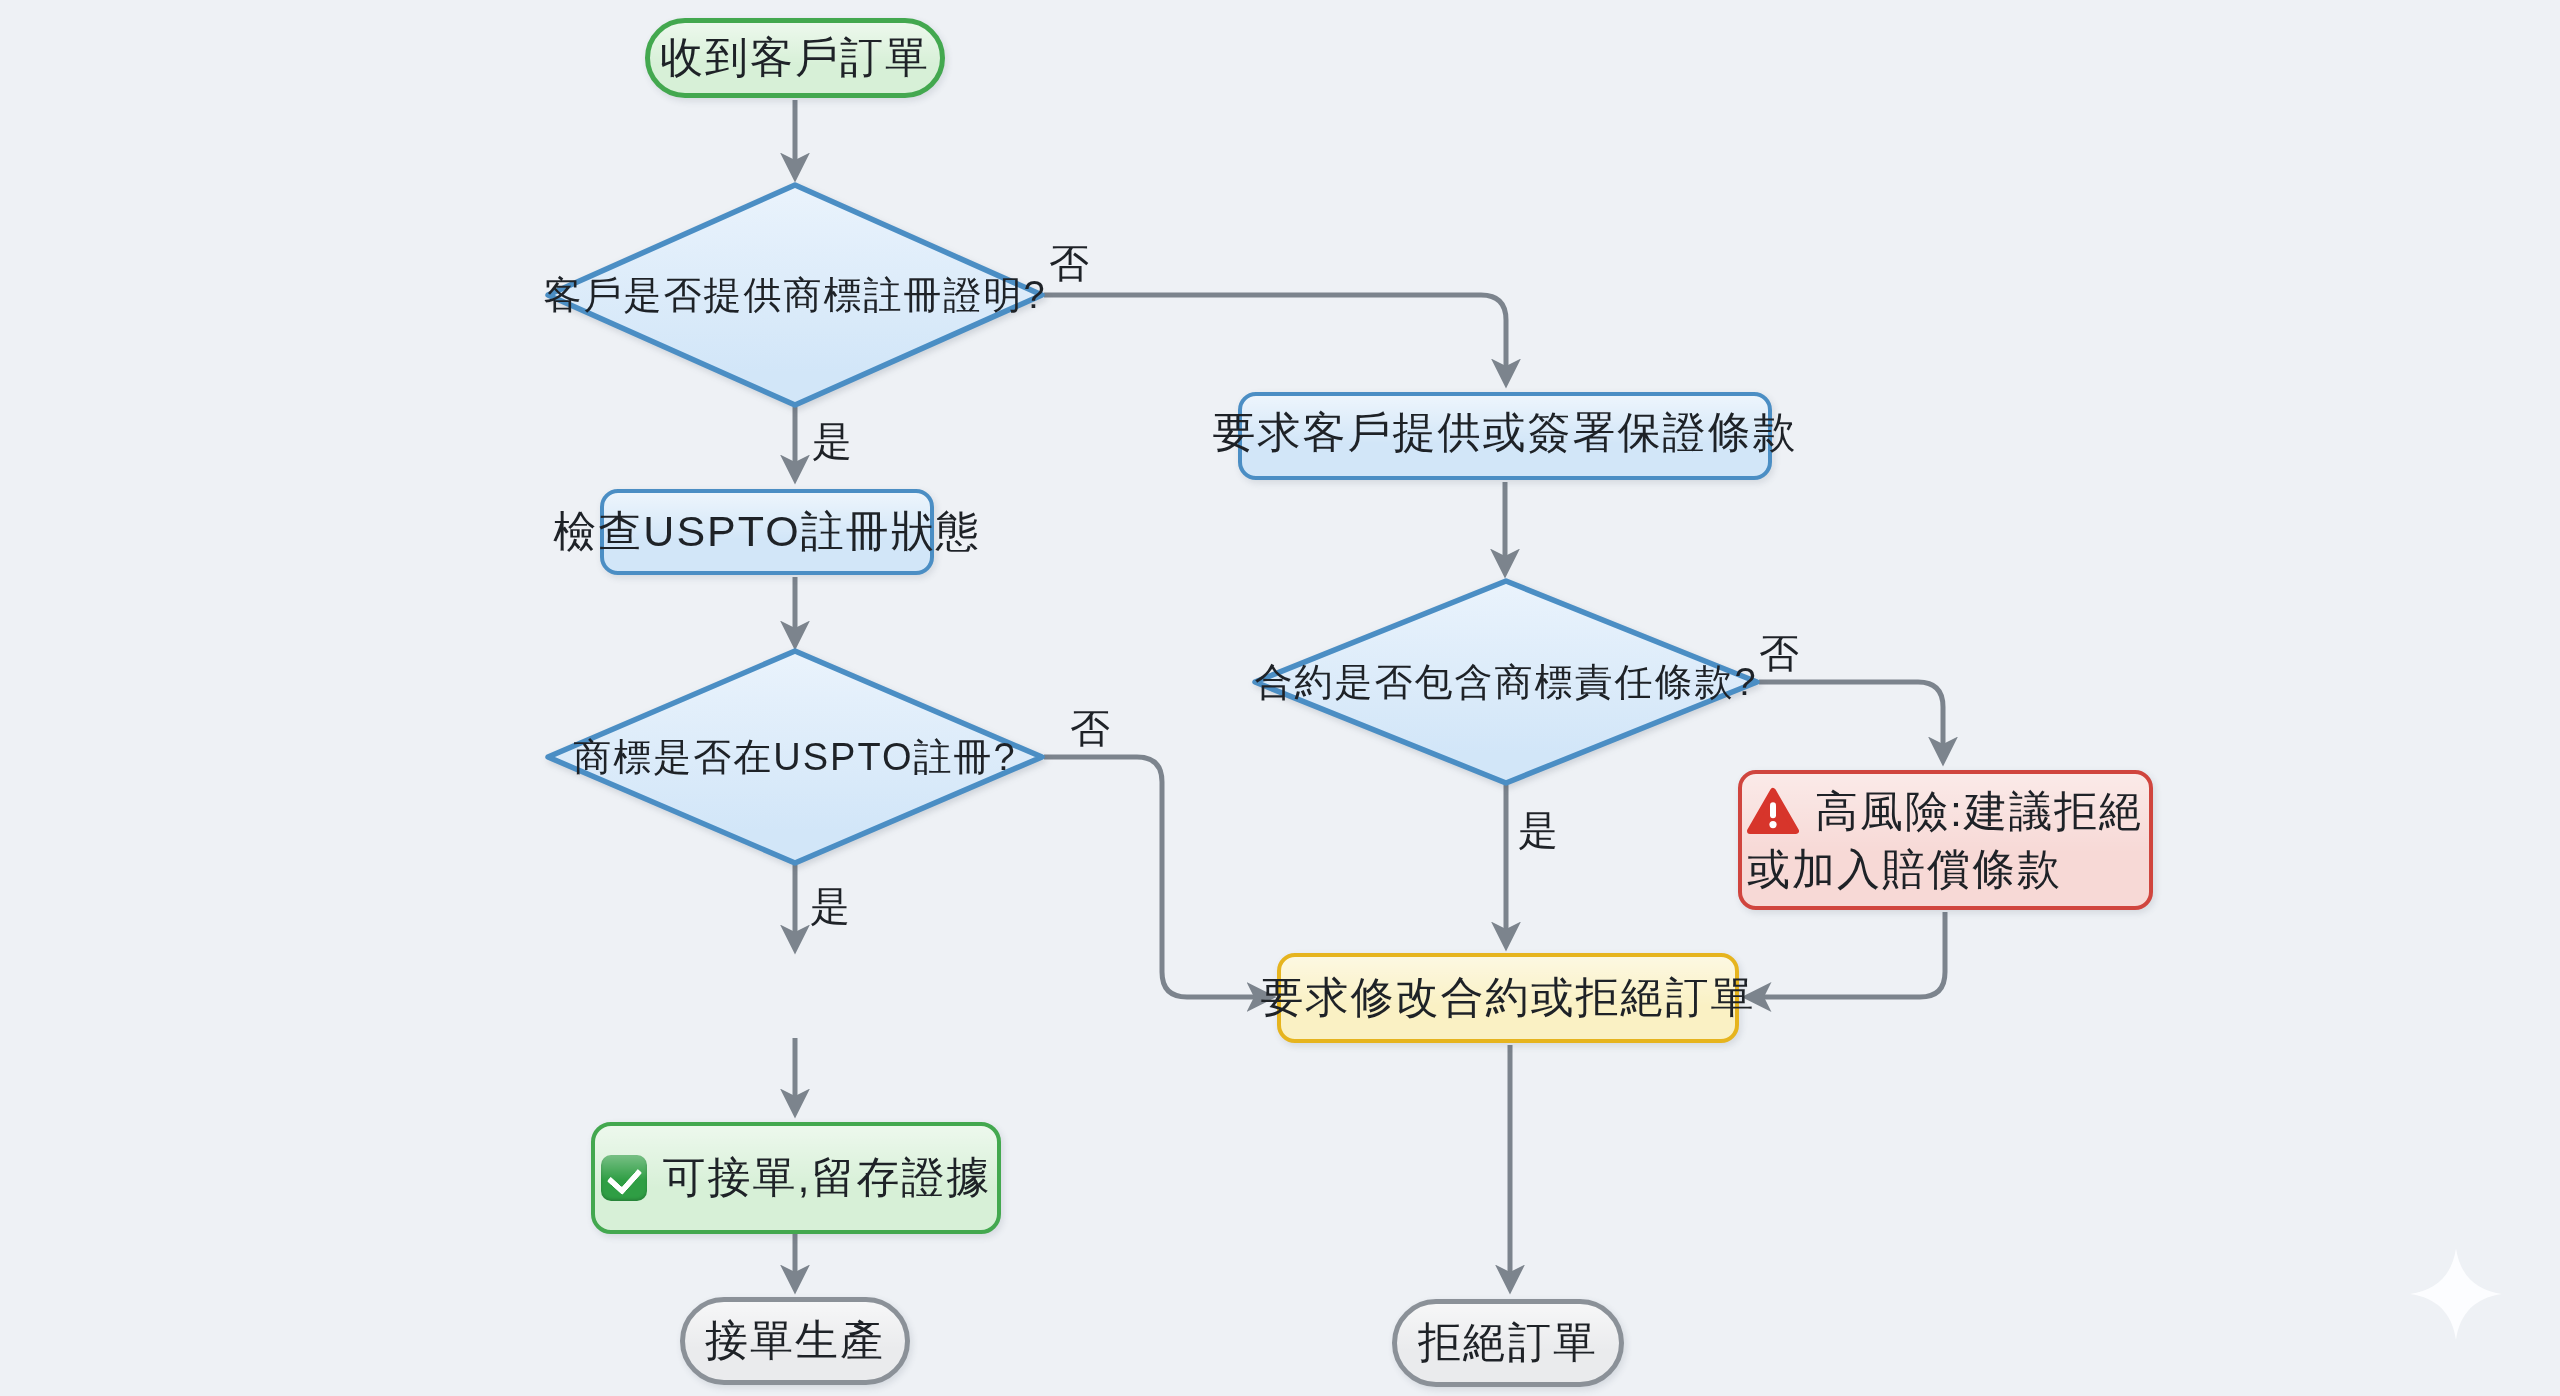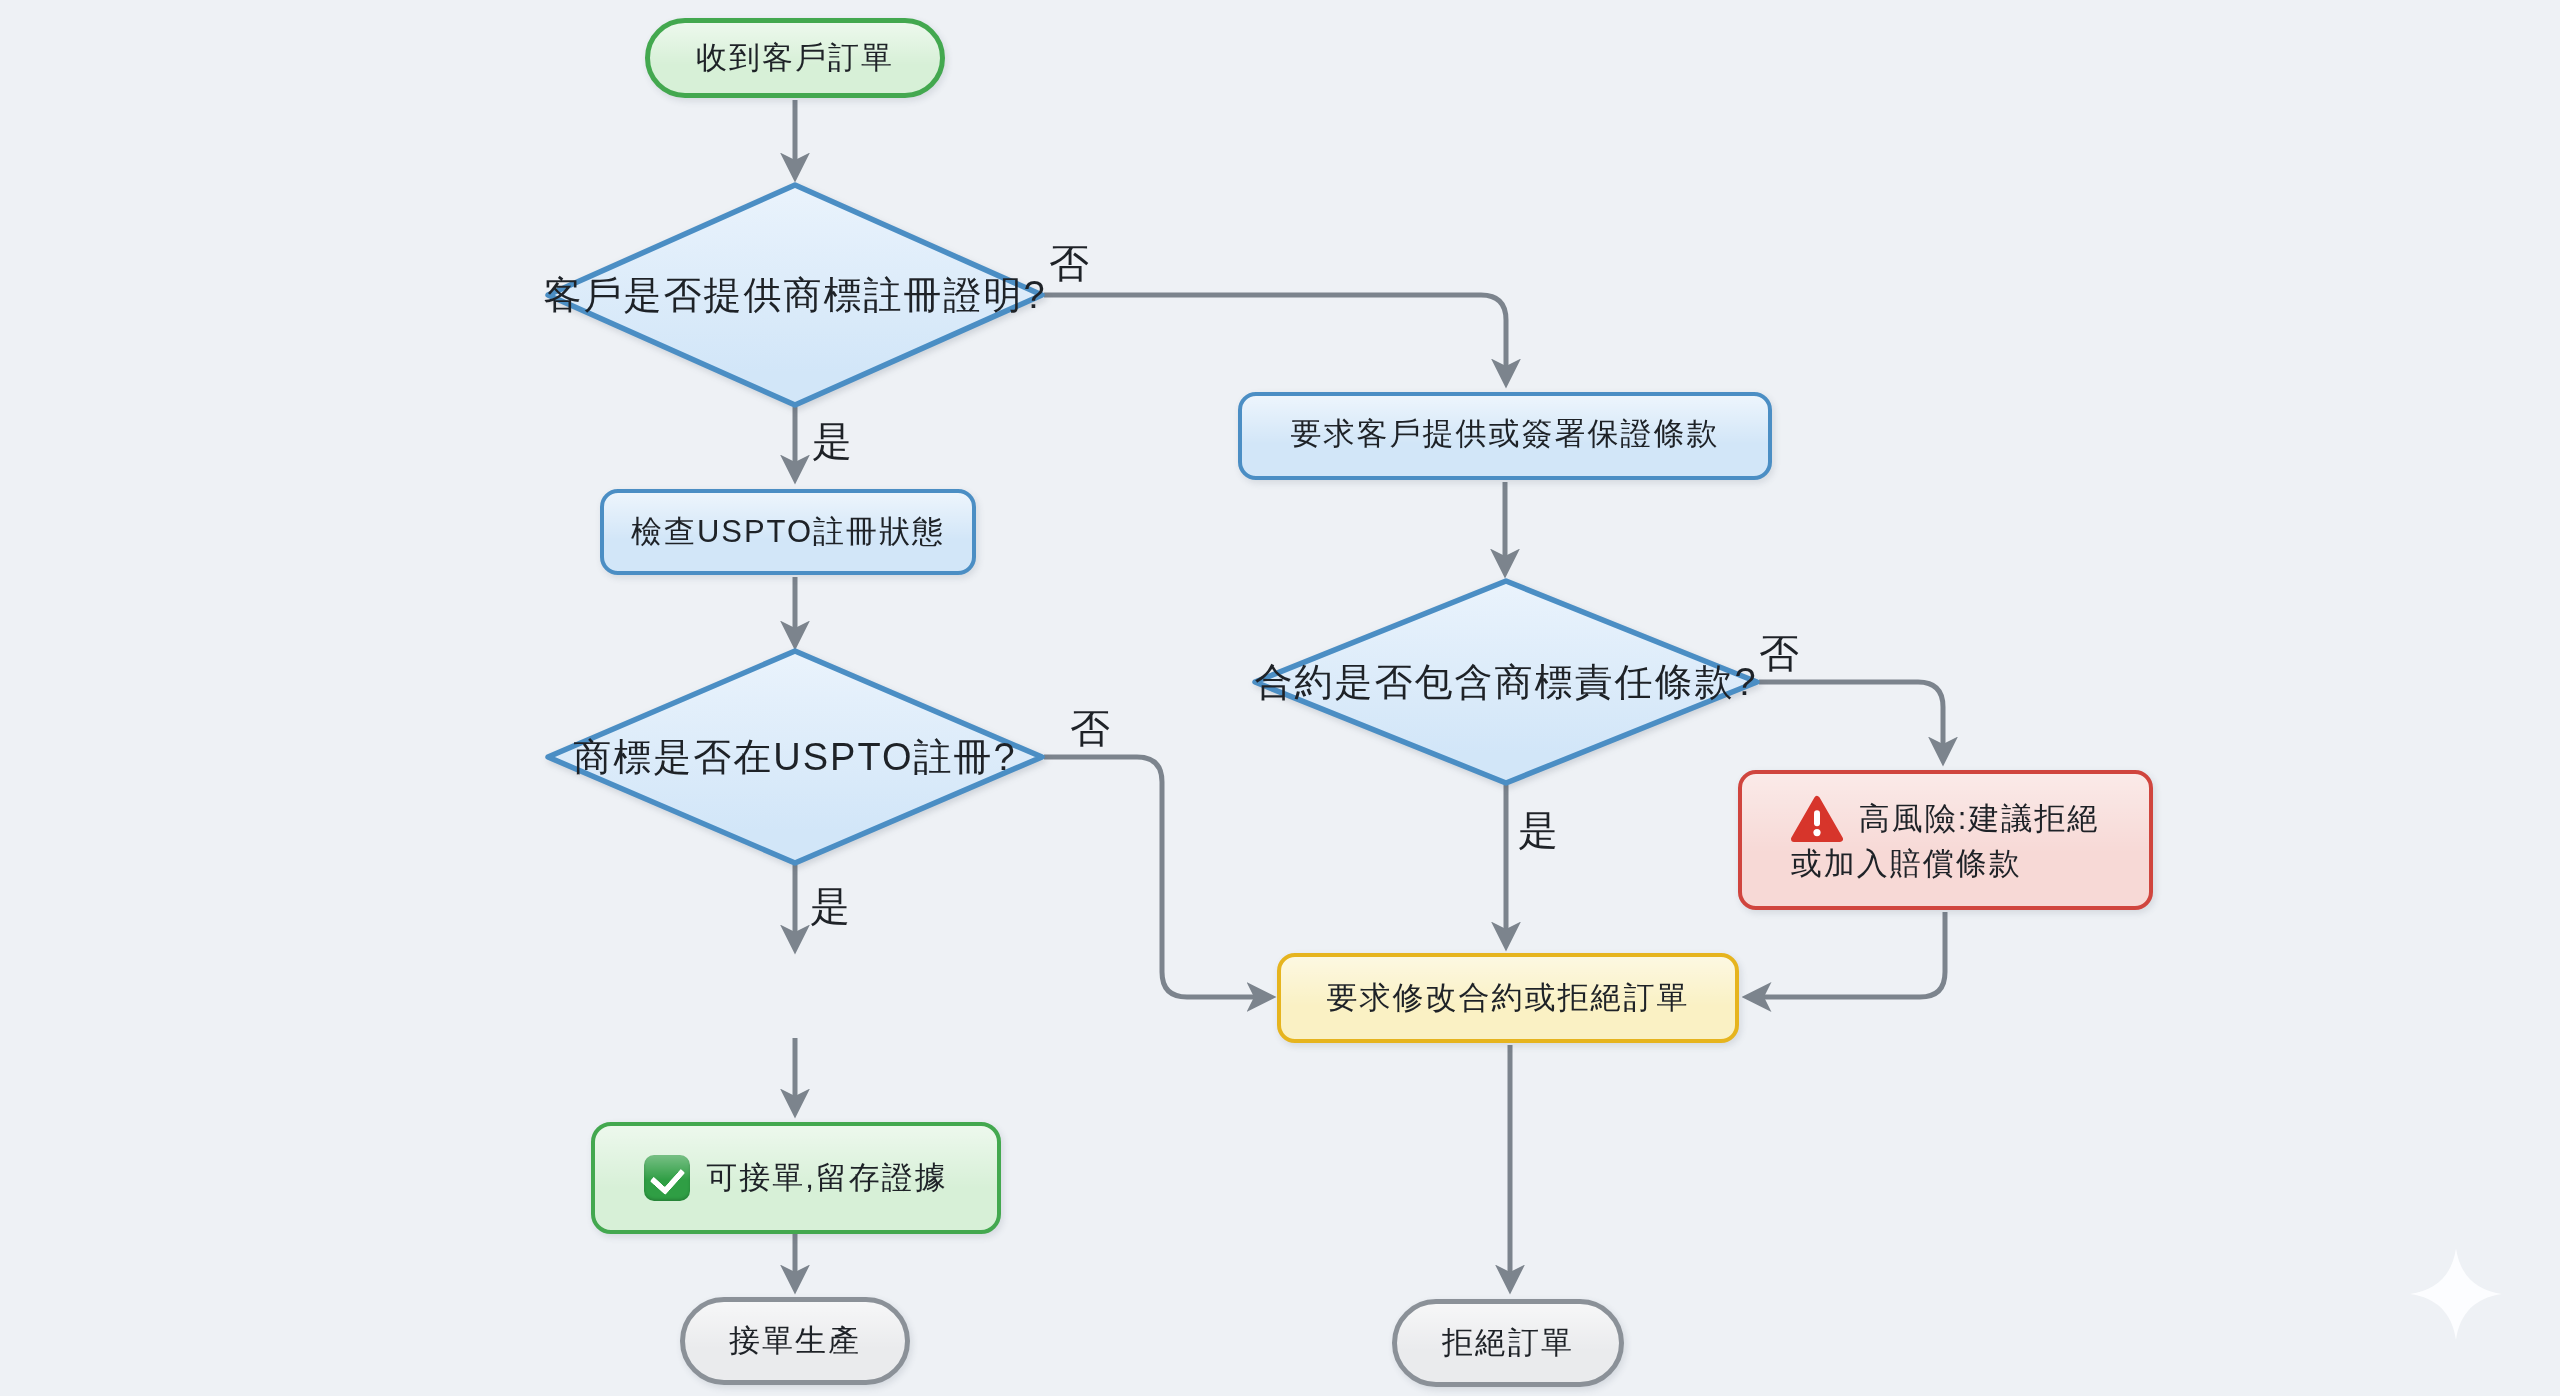--- a/index.html
+++ b/index.html
@@ -35,21 +35,21 @@
     fill:url(#dg);
     stroke:var(--blue-border);
     stroke-width:5.5;
     stroke-linejoin:round;
     filter:drop-shadow(2px 3px 3px rgba(60,70,90,.18));
   }
   .stop-a{stop-color:var(--blue-fill-light);}
   .stop-b{stop-color:var(--blue-fill);}
   .node{
     position:absolute;display:flex;align-items:center;justify-content:center;
-    font-size:31px;letter-spacing:2px;color:var(--text);white-space:nowrap;
+    font-size:43px;letter-spacing:2px;color:var(--text);white-space:nowrap;
     text-align:right;line-height:1.3;
     box-shadow:2px 3px 7px rgba(60,70,90,.14);
   }
   .rect{border-radius:18px;border:4.5px solid;}
   .pill{border-radius:48px;border:5px solid;}
   .blue{
     border-color:var(--blue-border);
     background:linear-gradient(180deg,rgba(255,255,255,.6),rgba(255,255,255,0) 60%),var(--blue-fill);
   }
   .green{
@@ -131,21 +131,21 @@
 
   <div class="node pill green" style="left:645px;top:18px;width:300px;height:80px;">
     <span>收到客戶訂單</span>
   </div>
 
   <div class="diamond-label" style="left:795px;top:295px;">
     <span>客戶是否提供商</span>
     <span>標註冊證明?</span>
   </div>
 
-  <div class="node rect blue" style="left:600px;top:489px;width:376px;height:86px;">
+  <div class="node rect blue" style="left:600px;top:489px;width:334px;height:86px;">
     <span>檢查USPTO註冊狀態</span>
   </div>
 
   <div class="diamond-label" style="left:795px;top:757px;">
     <span>商標是否在USPTO</span>
     <span>註冊?</span>
   </div>
 
 
   <div class="node rect green" style="left:591px;top:1122px;width:410px;height:112px;border-radius:20px;">

